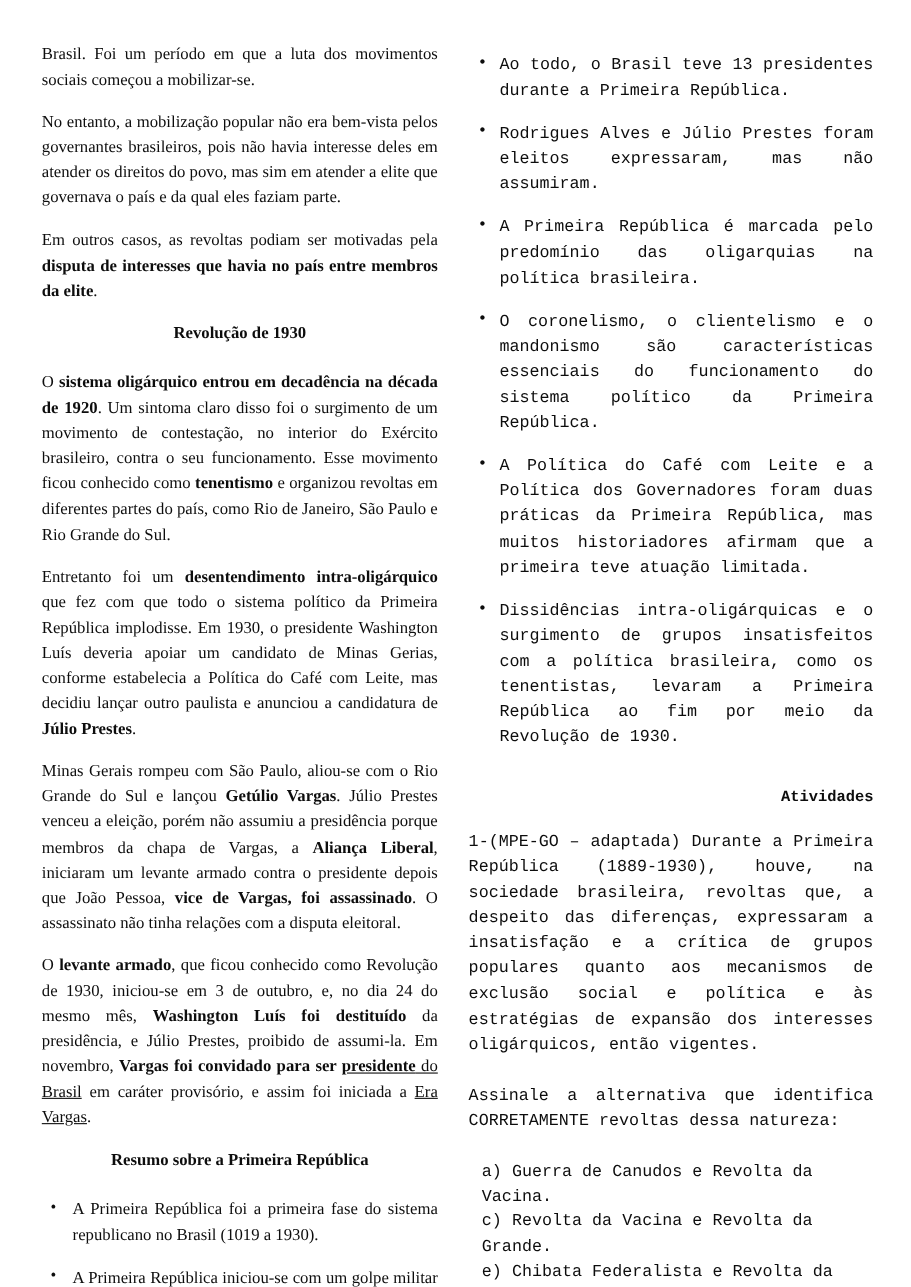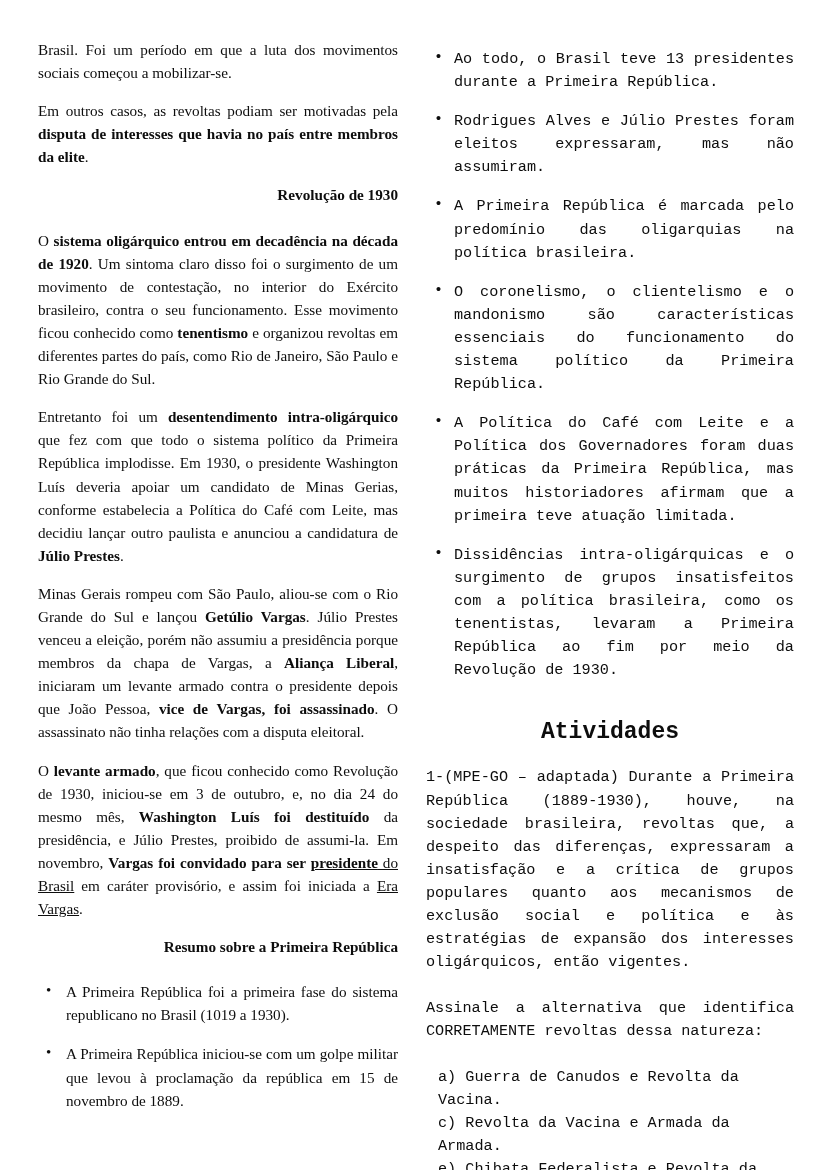--- a/index.html
+++ b/index.html
@@ -43,28 +43,28 @@
     font-size: 15.2px;
     line-height: 1.52;
     hyphens: none;
   }
   p.para.last { margin-bottom: 0; }
   p.heading {
     margin: 0 0 22px 0;
     font-weight: bold;
     font-size: 15.2px;
     line-height: 1.52;
-    text-align: right;
+    text-align: center;
   }
   p.section-heading {
     margin: 4px 0 18px 0;
     font-weight: bold;
-    font-size: 23px;
+    font-size: 14px;
     line-height: 1.4;
-    text-align: center;
+    text-align: right;
   }
   ul.bullets {
     margin: 10px 0 14px 0;
     padding: 0;
     list-style: none;
   }
   ul.bullets li {
     position: relative;
     margin: 0 0 16px 0;
     padding-left: 28px;
@@ -96,20 +96,21 @@
 </head>
 <body>
 
 <div class="page">
   <div class="columns">
 
     <div class="col">
 
       <p class="para">Brasil. Foi um período em que a luta dos movimentos sociais começou a mobilizar-se.</p>
 
+      <p class="para">No entanto, a mobilização popular não era bem-vista pelos governantes brasileiros, pois não havia interesse deles em atender os direitos do povo, mas sim em atender a elite que governava o país e da qual eles faziam parte.</p>
 
       <p class="para"><span>Em outros casos, as revoltas podiam ser motivadas pela </span><b>disputa de interesses que havia no país entre membros da elite</b><span>.</span></p>
 
       <p class="heading">Revolução de 1930</p>
 
       <p class="para"><span>O</span><b> sistema oligárquico entrou em decadência na década de 1920</b><span>. Um sintoma claro disso foi o surgimento de um movimento de contestação, no interior do Exército brasileiro, contra o seu funcionamento. Esse movimento ficou conhecido como </span><b>tenentismo</b><span> e organizou revoltas em diferentes partes do país, como Rio de Janeiro, São Paulo e Rio Grande do Sul.</span></p>
 
       <p class="para"><span>Entretanto foi um </span><b>desentendimento intra-oligárquico</b><span> que fez com que todo o sistema político da Primeira República implodisse. Em 1930, o presidente Washington Luís deveria apoiar um candidato de Minas Gerias, conforme estabelecia a Política do Café com Leite, mas decidiu lançar outro paulista e anunciou a candidatura de </span><b>Júlio Prestes</b><span>.</span></p>
 
       <p class="para"><span>Minas Gerais rompeu com São Paulo, aliou-se com o Rio Grande do Sul e lançou </span><b>Getúlio Vargas</b><span>. Júlio Prestes venceu a eleição, porém não assumiu a presidência porque membros da chapa de Vargas, a </span><b>Aliança Liberal</b><span>, iniciaram um levante armado contra o presidente depois que João Pessoa, </span><b>vice de Vargas, foi assassinado</b><span>. O assassinato não tinha relações com a disputa eleitoral.</span></p>
@@ -143,21 +144,21 @@
       <p class="para">1-(MPE-GO – adaptada) Durante a Primeira República (1889-1930), houve, na sociedade brasileira, revoltas que, a despeito das diferenças, expressaram a insatisfação e a crítica de grupos populares quanto aos mecanismos de exclusão social e política e às estratégias de expansão dos interesses oligárquicos, então vigentes.</p>
 
       <div class="gap-s"></div>
 
       <p class="para">Assinale a alternativa que identifica CORRETAMENTE revoltas dessa natureza:</p>
 
       <div class="gap-s"></div>
 
       <div class="alt-list">
         <div>a) Guerra de Canudos e Revolta da Vacina.</div>
-        <div>c) Revolta da Vacina e Armada da Armada.</div>
+        <div>c) Revolta da Vacina e Revolta da Grande.</div>
         <div>e) Chibata Federalista e Revolta da Armada</div>
       </div>
 
       <div class="gap-l"></div>
 
 
       <div class="gap-s"></div>
 
 
       <div class="gap-s"></div>

